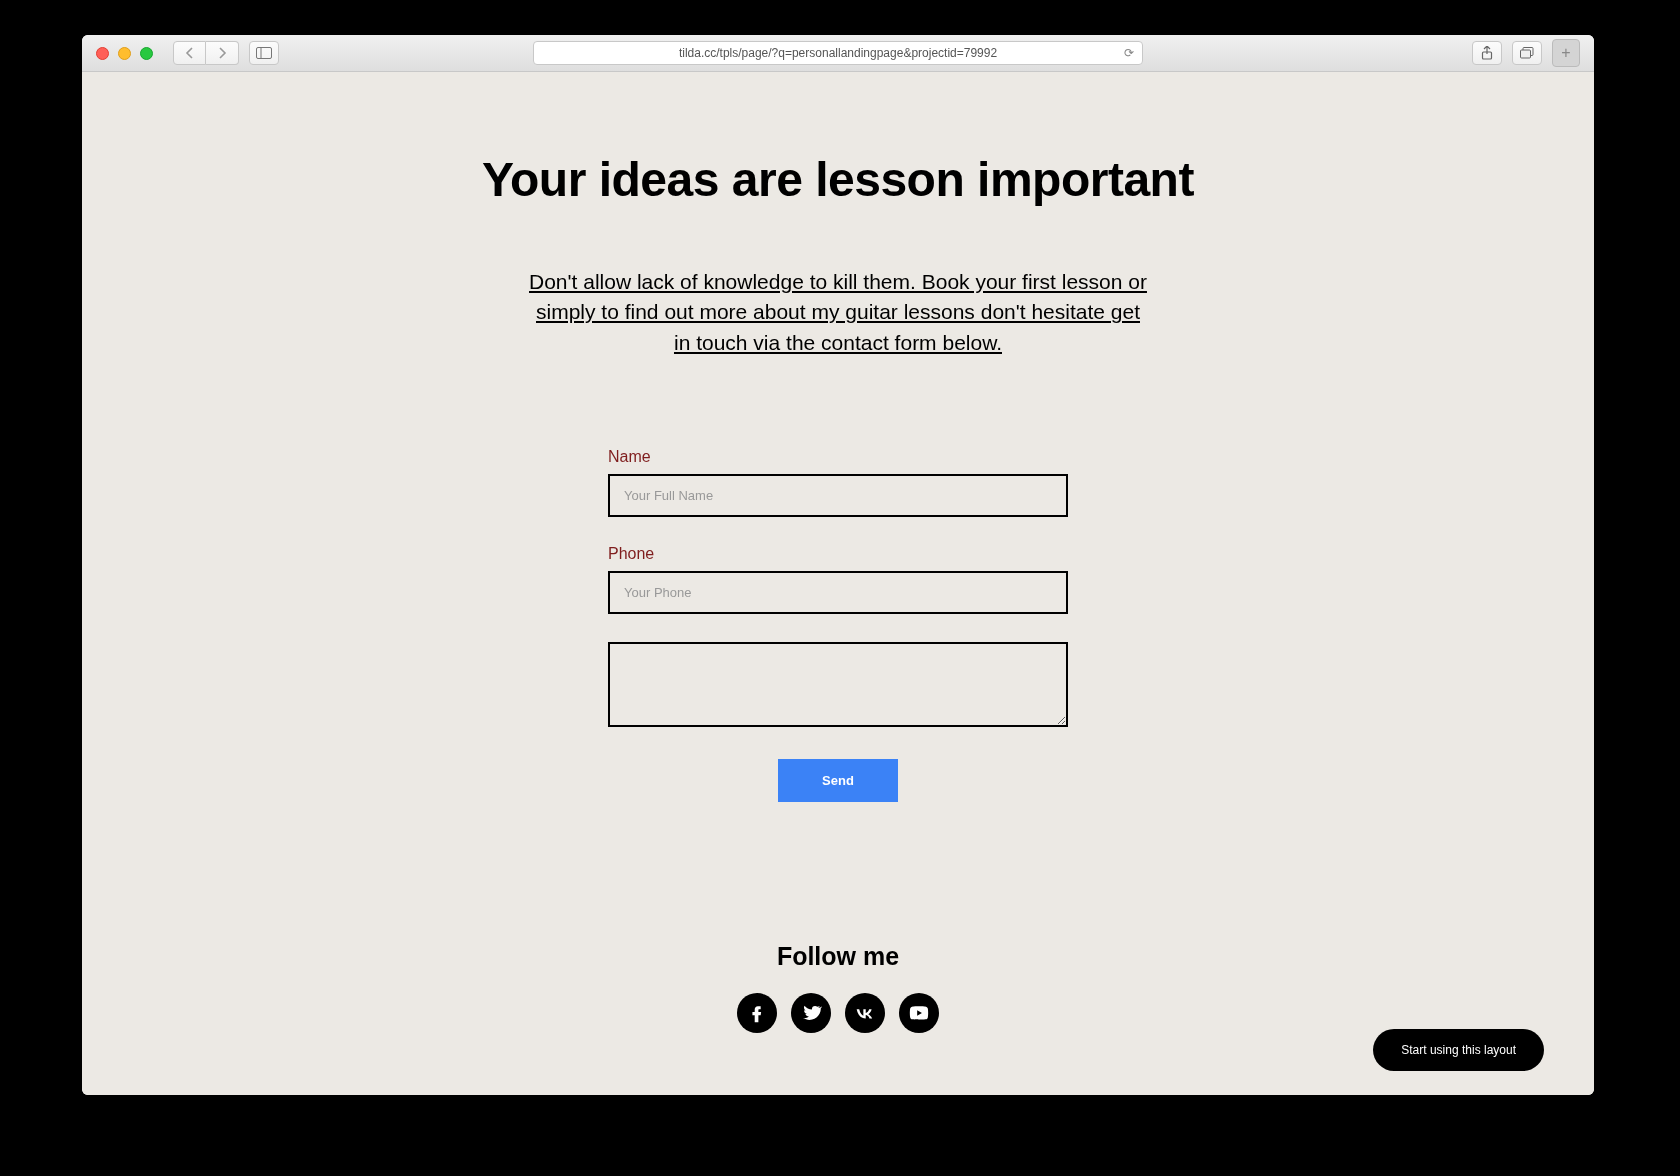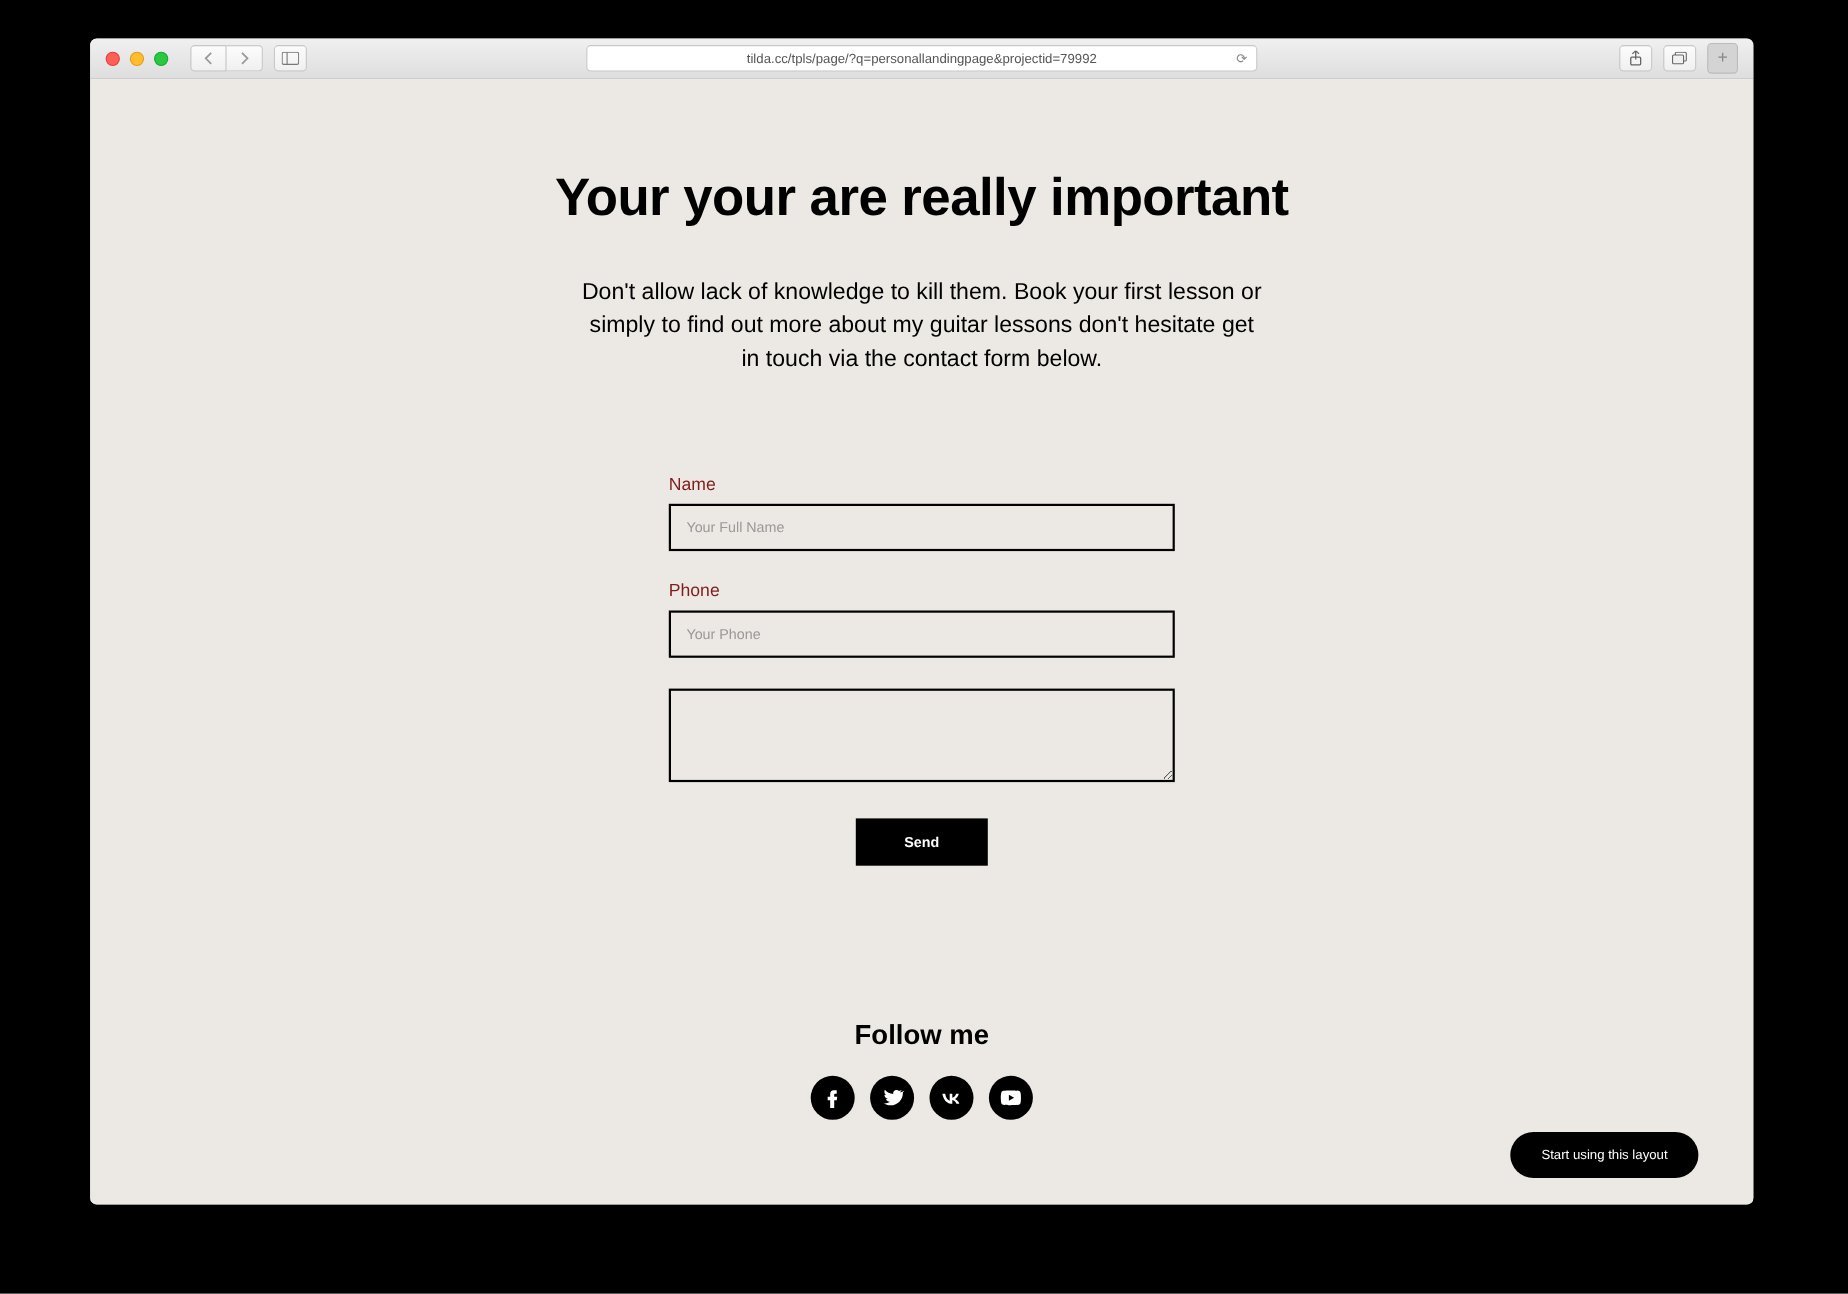--- a/index.html
+++ b/index.html
@@ -91,26 +91,26 @@
     text-align: center;
     padding-top: 80px;
   }
   .hero h1 {
     font-size: 48px;
     font-weight: 800;
     color: #000;
     letter-spacing: -0.5px;
   }
   .hero p {
-    margin-top: 44px;
+    margin-top: 60px;
     font-size: 21px;
     color: #000;
     line-height: 1.45;
     max-width: 620px;
-    margin-left: auto; margin-right: auto;
+    margin-left: auto; margin-right: auto; text-decoration: underline;
   }
 
   .form-wrap {
     width: 460px;
     margin: 90px auto 0;
   }
   .form-field { margin-bottom: 28px; }
   .form-field label {
     display: block;
     font-size: 16px;
@@ -124,21 +124,21 @@
     padding: 12px 14px;
     font-size: 13px;
     font-family: inherit;
     color: #737373;
   }
   .form-field input::placeholder { color: #999; font-size: 13px; }
   .form-field textarea { height: 85px; resize: both; }
   .send-btn {
     display: block;
     margin: 10px auto 0;
-    background: #000000;
+    background: #3b82f6;
     color: #fff;
     border: none;
     padding: 14px 44px;
     font-size: 13px;
     font-weight: 600;
     cursor: pointer;
   }
 
   .follow {
     text-align: center;
@@ -219,21 +219,21 @@
             <rect x="0.5" y="3" width="10" height="8" rx="1" fill="#f0f0f0" stroke="#666"></rect>
           </svg>
       </div>
       <div class="newtab-btn">+</div>
     </div>
   </div>
 
   <div class="page-content">
 
     <div class="hero">
-      <h1>Your your are really important</h1>
+      <h1>Your ideas are lesson important</h1>
       <p>Don't allow lack of knowledge to kill them. Book your first lesson or simply to find out more about my guitar lessons don't hesitate get in touch via the contact form below.</p>
     </div>
 
     <div class="form-wrap">
       <div class="form-field">
         <label>Name</label>
         <input type="text" placeholder="Your Full Name" style="">
       </div>
       <div class="form-field">
         <label>Phone</label>

